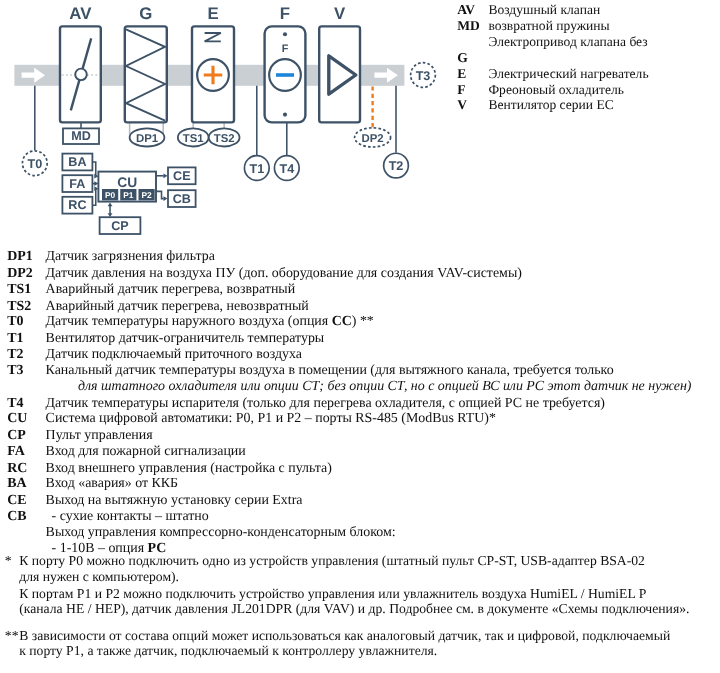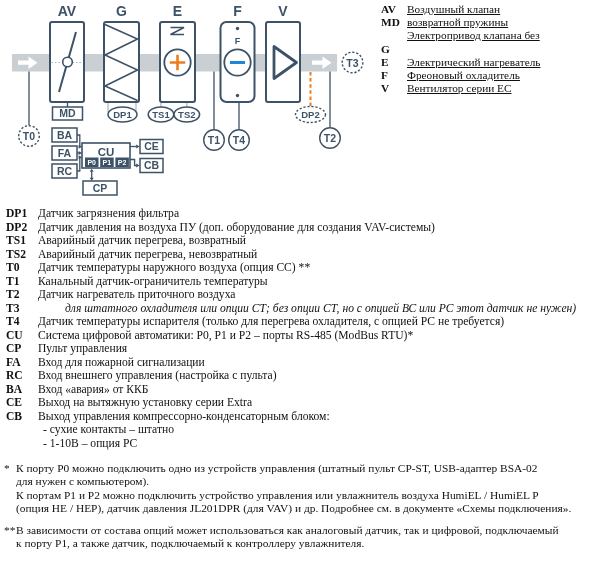--- a/index.html
+++ b/index.html
@@ -13,27 +13,27 @@
   .sensor-label{font-size:10.5px;font-weight:600;}
   .sensor-label-sm{font-size:9.5px;font-weight:600;}
   .cu-label{font-size:11.5px;font-weight:bold;}
   .io-label{font-size:10.5px;font-weight:600;}
   .port-label{font-size:7px;font-weight:bold;fill:#ffffff;}
   .f-inner{font-size:9px;font-weight:bold;}
 
   .legend-top{position:absolute;left:381px;top:3px;width:218px;font-size:11.3px;line-height:13.2px;}
   .lt-row{display:flex;}
   .lt-term{width:26px;font-weight:bold;flex:none;}
-  .lt-desc{flex:1;text-decoration:underline;}
+  .lt-desc{flex:1;}
 
   .legend-main{position:absolute;left:6px;top:207px;width:592px;font-size:11.6px;line-height:13.5px;}
   .lm-row{display:flex;}
   .lm-term{width:32px;font-weight:bold;flex:none;}
   .lm-desc{flex:1;}
-  .b{font-weight:normal;}
+  .b{font-weight:bold;}
 
   .footnotes{position:absolute;left:4px;top:462px;width:594px;font-size:11.4px;line-height:13.3px;}
   .fn{position:relative;padding-left:12px;margin-bottom:9px;}
   .fn-marker{position:absolute;left:0;top:0;}
 </style>
 </head>
 <body>
 
 <div class="diagram-wrap">
 <svg width="600" height="200" viewBox="0 0 600 200">
@@ -215,32 +215,33 @@
     </div>
     <div class="lm-row">
       <span class="lm-term">T0</span>
       <div class="lm-desc">
         <div><span>Датчик температуры наружного воздуха (опция </span><span class="b">СС</span><span>) **</span></div>
       </div>
     </div>
     <div class="lm-row">
       <span class="lm-term">T1</span>
       <div class="lm-desc">
-        <div><span>Канальный датчик-ограничитель температуры</span></div>
+        <div><span>Вентилятор датчик-ограничитель температуры</span></div>
       </div>
     </div>
     <div class="lm-row">
       <span class="lm-term">T2</span>
       <div class="lm-desc">
-        <div><span>Датчик нагреватель приточного воздуха</span></div>
+        <div><span>Датчик подключаемый приточного воздуха</span></div>
       </div>
     </div>
     <div class="lm-row">
       <span class="lm-term">T3</span>
       <div class="lm-desc">
+        <div><span>Канальный датчик температуры воздуха в помещении (для вытяжного канала, требуется только</span></div>
         <div style="padding-left: 27px; font-style: italic;"><span>для штатного охладителя или опции СТ; без опции СТ, но с опцией ВС или РС этот датчик не нужен)</span></div>
       </div>
     </div>
     <div class="lm-row">
       <span class="lm-term">T4</span>
       <div class="lm-desc">
         <div><span>Датчик температуры испарителя (только для перегрева охладителя, с опцией РС не требуется)</span></div>
       </div>
     </div>
     <div class="lm-row">
@@ -275,32 +276,32 @@
     </div>
     <div class="lm-row">
       <span class="lm-term">CE</span>
       <div class="lm-desc">
         <div><span>Выход на вытяжную установку серии Extra</span></div>
       </div>
     </div>
     <div class="lm-row">
       <span class="lm-term">CB</span>
       <div class="lm-desc">
+        <div style="padding-left: 5px;"><span>- сухие контакты – штатно</span></div>
         <div><span>Выход управления компрессорно-конденсаторным блоком:</span></div>
-        <div style="padding-left: 5px;"><span>- сухие контакты – штатно</span></div>
         <div style="padding-left: 5px;"><span>- 1-10В – опция </span><span class="b">РС</span></div>
       </div>
     </div>
   </div>
 <div class="footnotes" id="footnotes">
     <div class="fn">
       <span class="fn-marker">*</span>
       <div>К порту Р0 можно подключить одно из устройств управления (штатный пульт CP-ST, USB-адаптер BSA-02</div>
       <div>для нужен с компьютером).</div>
       <div>К портам Р1 и Р2 можно подключить устройство управления или увлажнитель воздуха HumiEL /  HumiEL P</div>
-      <div>(опция НЕ / НЕР), датчик давления JL201DPR (для VAV) и др. Подробнее см. в документе «Схемы подключения».</div>
+      <div>(канала НЕ / НЕР), датчик давления JL201DPR (для VAV) и др. Подробнее см. в документе «Схемы подключения».</div>
     </div>
     <div class="fn">
       <span class="fn-marker">**</span>
       <div>В зависимости от состава опций может использоваться как аналоговый датчик, так и цифровой, подключаемый</div>
       <div>к порту Р1, а также датчик, подключаемый к контроллеру увлажнителя.</div>
     </div>
   </div>
 
 </body></html>

